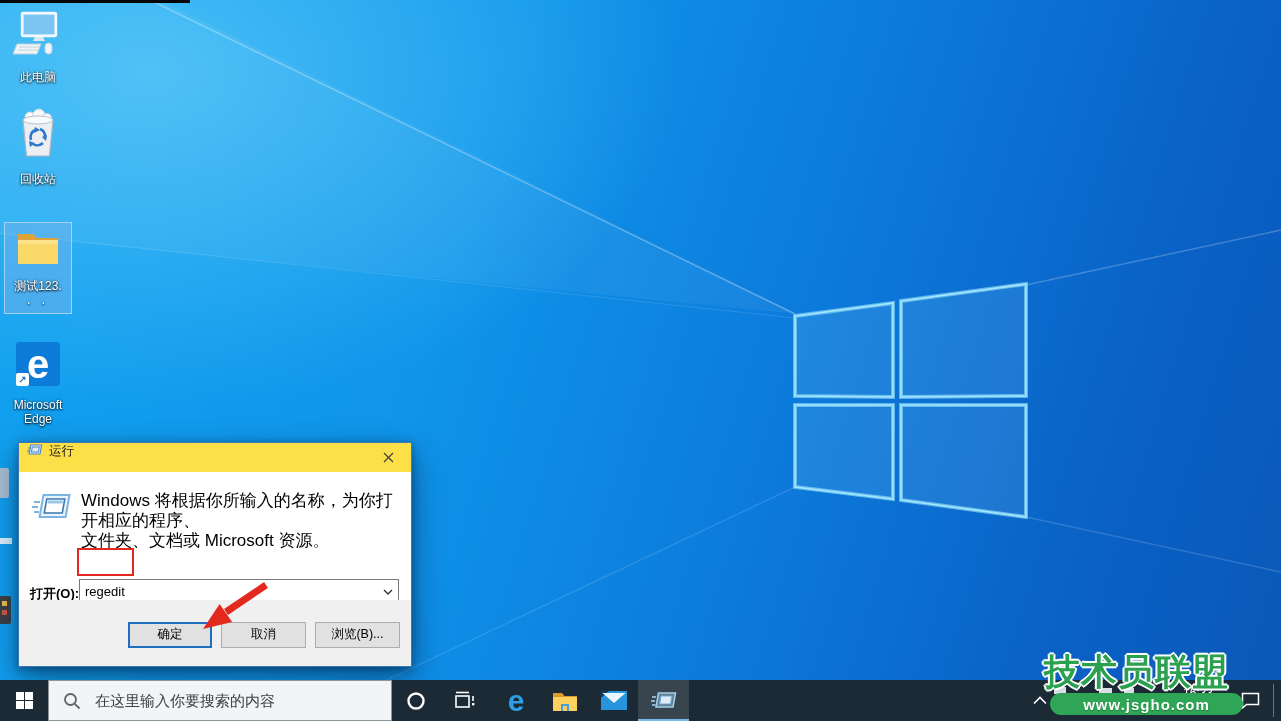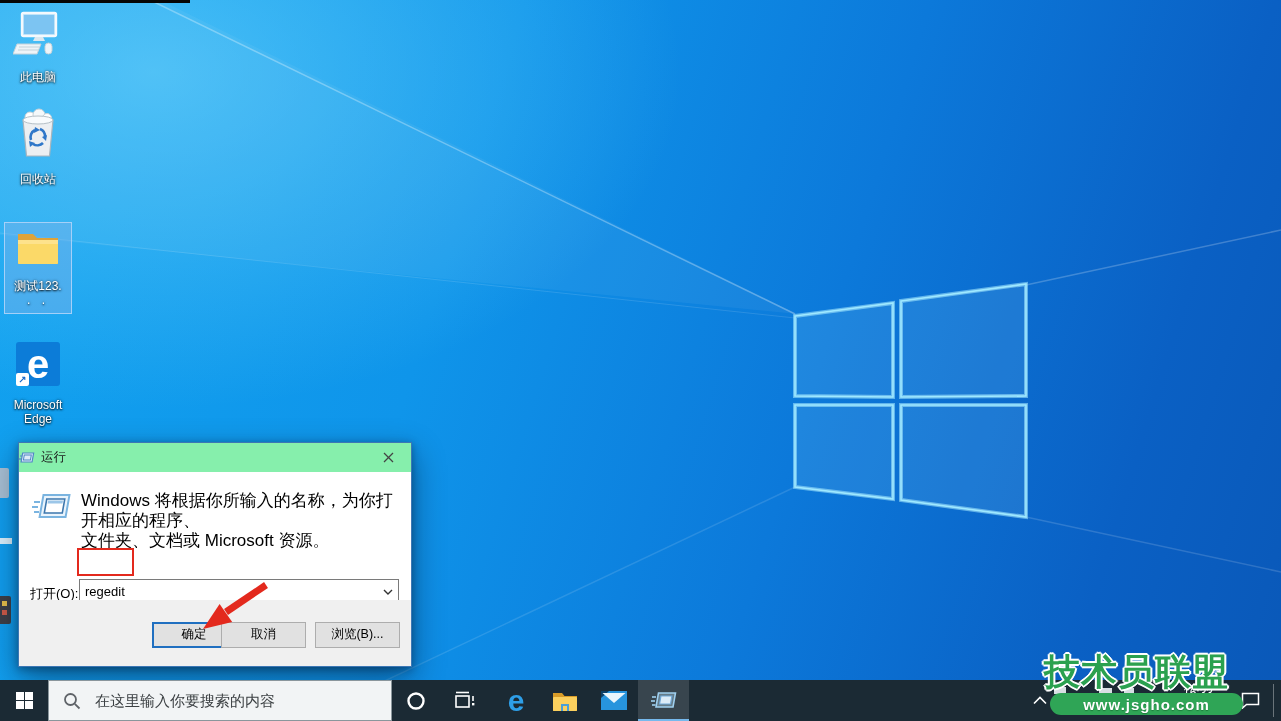--- a/index.html
+++ b/index.html
@@ -34,40 +34,40 @@
     border-radius:2px; display:flex; align-items:center; justify-content:center;
     color:#1467c8; font-size:10px; font-weight:bold; }
 
   
   .sliver { position:absolute; z-index:12; }
 
   
   #run-dialog { left:18px; top:442px; width:394px; height:225px; background:#fff;
     border:1px solid #3c77b5; box-shadow:0 12px 30px rgba(0,10,30,.45), 0 2px 8px rgba(0,10,30,.35);
     z-index:30; }
-  #run-titlebar { position:absolute; left:0; top:0; right:0; height:29px; background:#86efac;
-    display:flex; align-items:center; }
+  #run-titlebar { position:absolute; left:0; top:0; right:0; height:29px; background:#fde047;
+    display:flex; padding-left:8px; }
   #run-title { font-size:12.5px; color:#1a1a1a; margin-left:6px; }
   #run-close { position:absolute; right:0; top:0; width:45px; height:28px;
     display:flex; align-items:center; justify-content:center; }
   #run-body { position:absolute; left:0; top:29px; right:0; height:130px; background:#fff; }
   #run-desc { position:absolute; left:62px; top:19px; width:320px; font-size:17px;
     line-height:20px; color:#000; }
   #run-bigicon { position:absolute; left:13px; top:20px; }
-  #run-openrow-label { position:absolute; left:11px; top:113px; font-size:13px; color:#000; }
+  #run-openrow-label { position:absolute; left:11px; top:113px; font-size:13px; color:#000;font-weight:bold; }
   #run-field { position:absolute; left:60px; top:107px; width:320px; height:25px; background:#fff;
     border:1px solid #7a7a7a; font-size:13px; color:#000; padding:2px 20px 2px 5px;
     font-family:"Liberation Sans","DejaVu Sans",sans-serif; }
   #run-combo-btn { position:absolute; left:360px; top:109px; width:18px; height:21px;
     display:flex; align-items:center; justify-content:center; }
   #run-footer { position:absolute; left:0; bottom:0; right:0; height:66px; background:#f0f0f0; }
   .win-btn { position:absolute; top:22px; height:26px; background:#e1e1e1; border:1px solid #adadad;
     font-size:12.5px; color:#000; text-align:center; line-height:23px;
     font-family:"Liberation Sans","DejaVu Sans",sans-serif; }
-  #btn-ok { left:109px; width:84px; border:2px solid #1f6fc0; line-height:21px;margin-left:24px; }
+  #btn-ok { left:109px; width:84px; border:2px solid #1f6fc0; line-height:21px; }
   #btn-cancel { left:202px; width:85px; }
   #btn-browse { left:296px; width:85px; }
 
   
   #regedit-highlight { left:77px; top:548px; width:57px; height:28px;
     border:2px solid #e3291d; z-index:40; pointer-events:none; }
   #arrow-annotation { left:150px; top:565px; z-index:45; pointer-events:none; }
 
   
   #watermark-title { left:1044px; top:648px; z-index:60; font-size:36px; font-weight:900;

